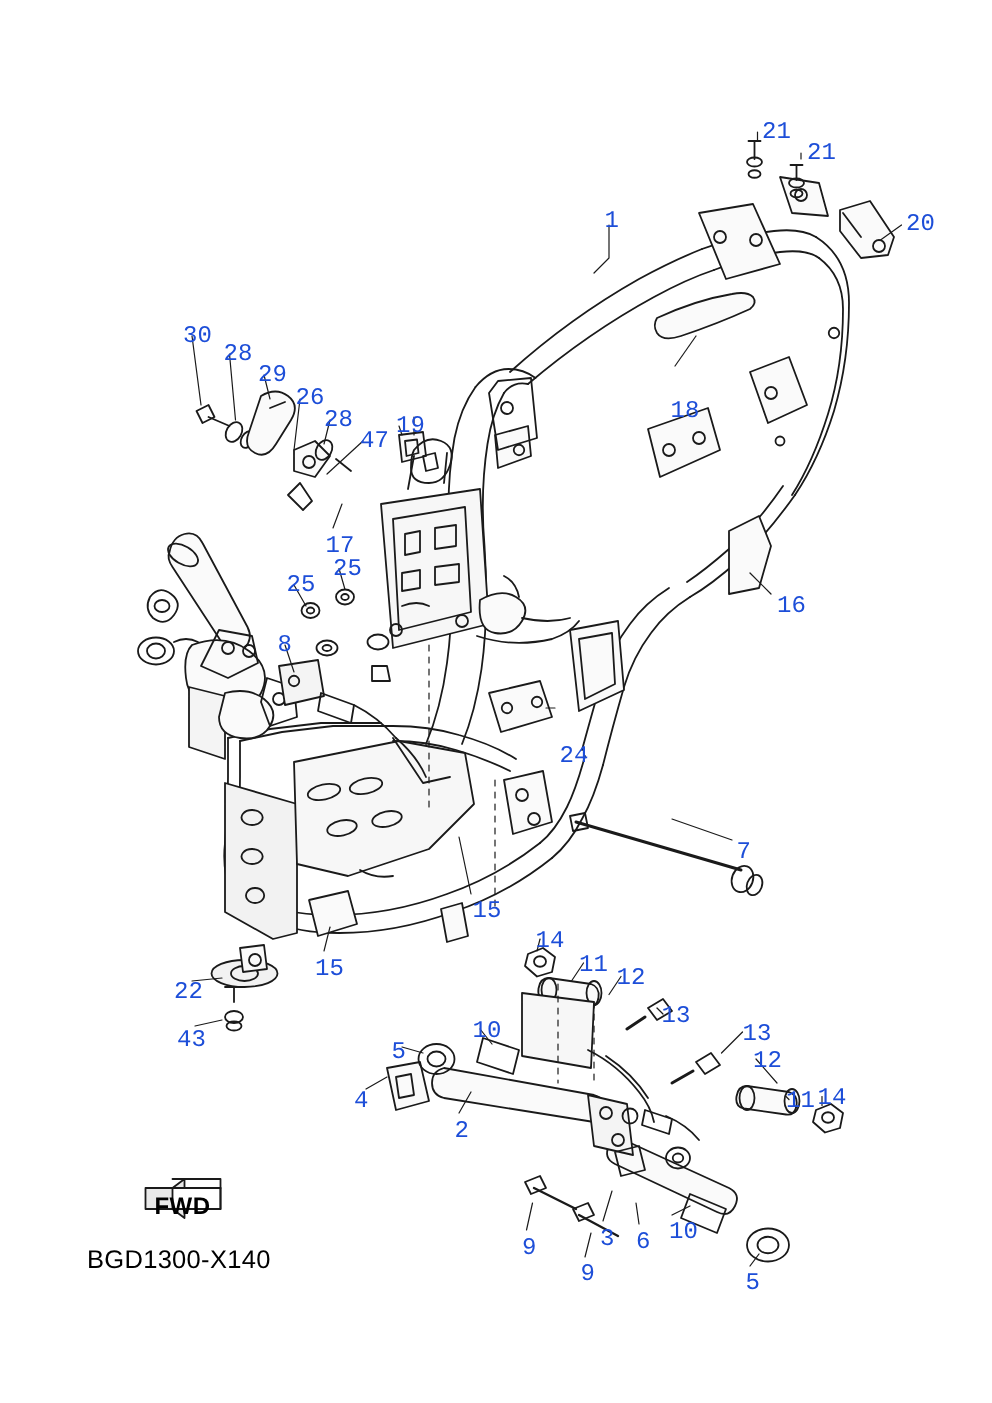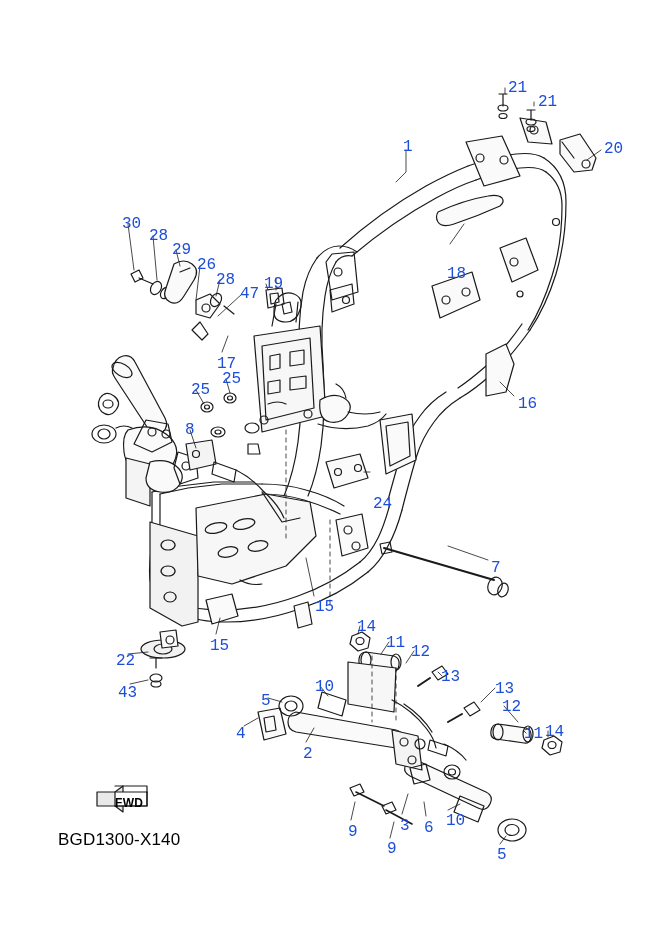--- a/index.html
+++ b/index.html
@@ -44,24 +44,24 @@
   }
   #fwd-group {
     position: absolute;
     left: 95px;
     top: 790px;
     width: 56px;
     height: 28px;
   }
   #fwd-label {
     position: absolute;
-    left: 20px;
+    left: 8px;
     top: 6px;
     font-family: "Liberation Sans", sans-serif;
-    font-size: 12px;
+    font-size: 16px;
     font-weight: bold;
     color: #000000;
     letter-spacing: 0.3px;
   }
 </style>
 </head>
 <body>
 
 <div id="page">
 

